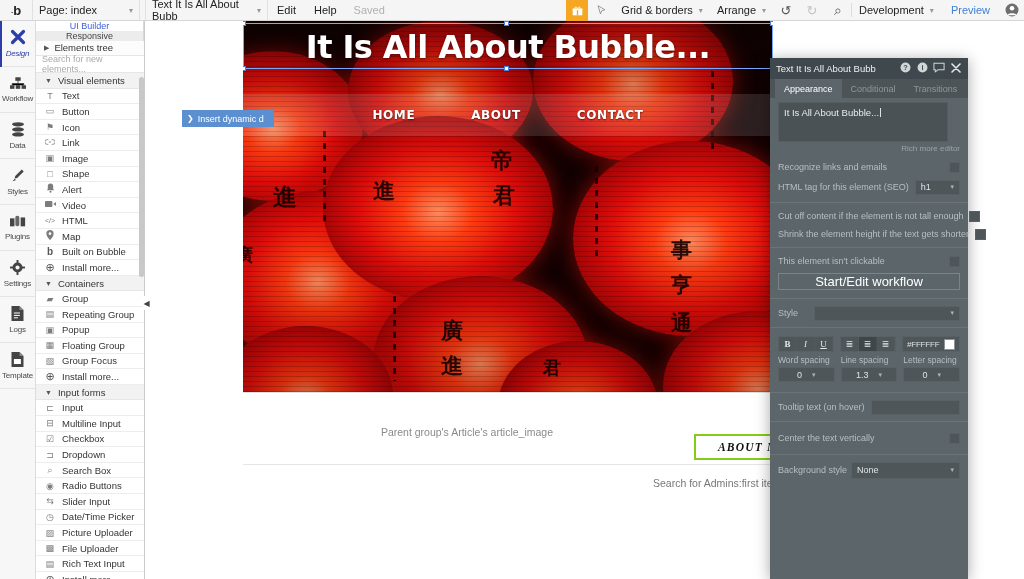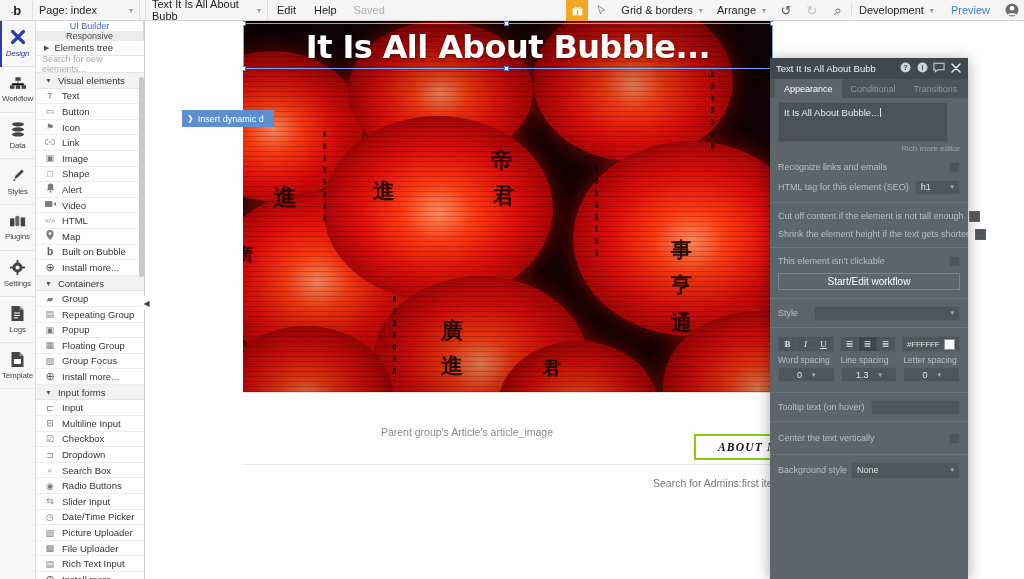--- a/index.html
+++ b/index.html
@@ -250,21 +250,21 @@
   }
   .prop-sep { height:1px; background:#6a7376; margin:4px 0; }
   .dd {
     background:#4e5659; border:1px solid #596165; height:15px;
     display:flex; align-items:center; padding:0 5px; font-size:9px; color:#dfe3e4;
   }
   .dd .dc { margin-left:auto; font-size:7px; color:#aab3b6; }
   #btn-workflow {
     margin:3px 8px 0 8px; height:17px; background:#5c6569; border:1px solid #7b8488;
     display:flex; align-items:center; justify-content:center;
-    font-size:10px; color:#ffffff; cursor:pointer;
+    font-size:13px; color:#ffffff; cursor:pointer;
   }
   #row-style { display:flex; align-items:center; padding:0 8px; gap:8px; height:20px; }
   #row-style .rl { font-size:9px; color:#b6bfc2; width:28px; }
   #style-dd { flex:1; }
   #row-font { display:flex; padding:0 8px; gap:7px; height:18px; align-items:center; }
   #font-dd { width:118px; }
   #size-dd { width:50px; justify-content:center; }
   #size-dd .dc { margin-left:6px; }
   #row-fmt { display:flex; padding:4px 8px 0 8px; gap:6px; align-items:center; }
   .fmt-group { display:flex; background:#4e5659; border:1px solid #596165; height:16px; }
@@ -640,20 +640,25 @@
       <div class="glyph" style="left:300px; top:335px; font-size:18px;">君</div>
       <div class="glyph" style="left:-8px;  top:222px; font-size:18px;">廣</div>
 
       <div class="dots" style="left:80px;  top:110px; height:90px;"></div>
       <div class="dots" style="left:352px; top:145px; height:95px;"></div>
       <div class="dots" style="left:150px; top:275px; height:85px;"></div>
       <div class="dots" style="left:468px; top:50px;  height:80px;"></div>
 
       <div id="hero-shade"></div>
 
+      <div id="navbar">
+        <div class="navlink">HOME</div>
+        <div class="navlink">ABOUT</div>
+        <div class="navlink">CONTACT</div>
+      </div>
 
       <div id="hero-title">It Is All About Bubble...</div>
 
       <div id="title-select">
         <div class="handle" style="left:-3px;  top:-3px;"></div>
         <div class="handle" style="left:260px; top:-3px;"></div>
         <div class="handle" style="right:-3px; top:-3px;"></div>
         <div class="handle" style="left:-3px;  bottom:-3px;"></div>
         <div class="handle" style="left:260px; bottom:-3px;"></div>
         <div class="handle" style="right:-3px; bottom:-3px;"></div>

